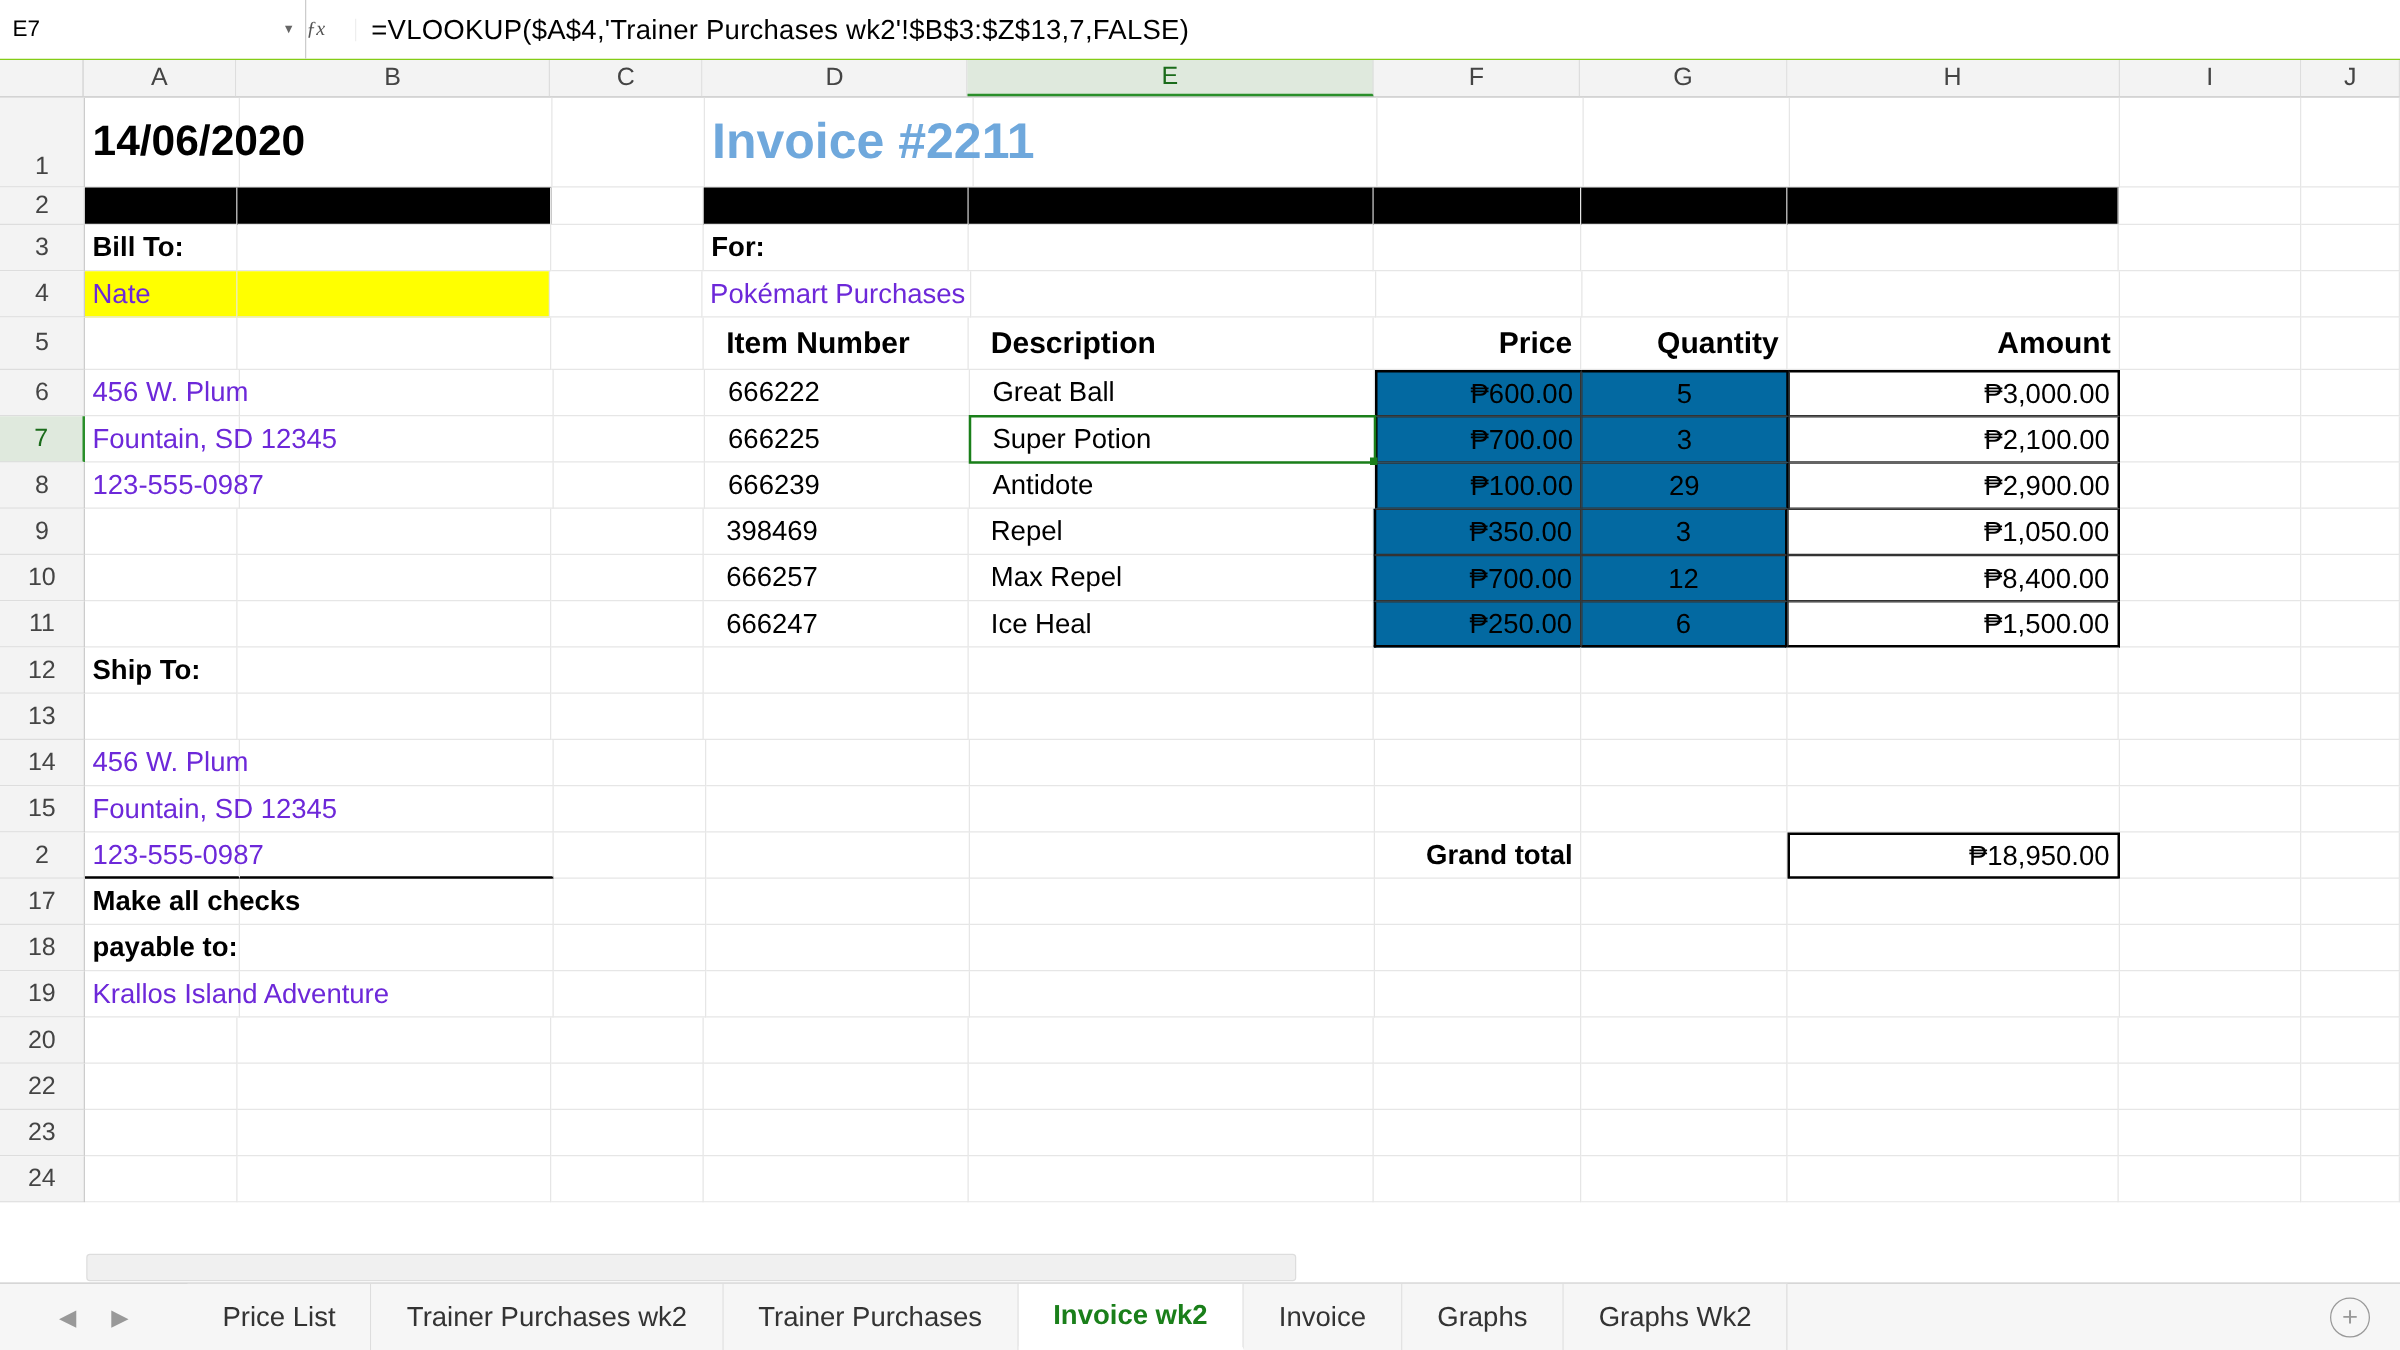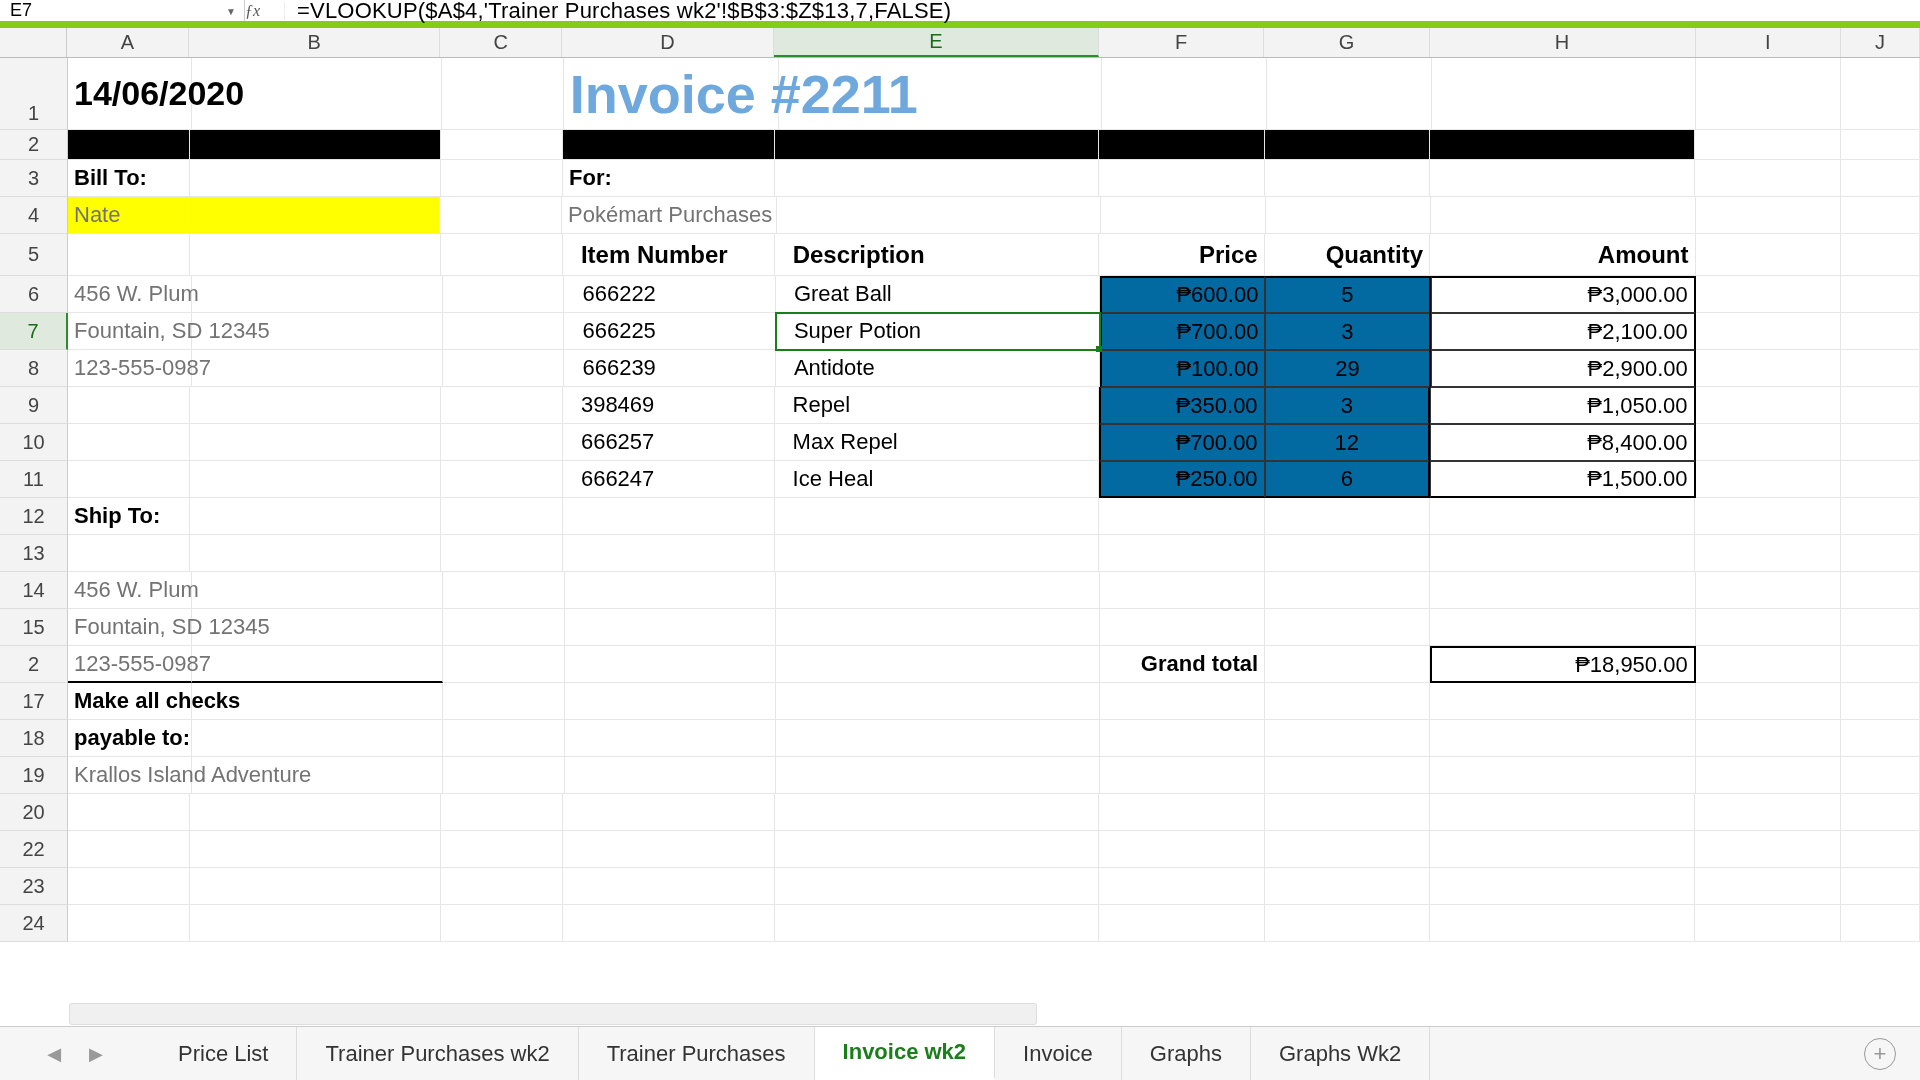--- a/index.html
+++ b/index.html
@@ -11,22 +11,22 @@
   overflow: hidden;
   width: 1920px;
   height: 1080px;
   position: relative;
 }
 
 
 .formula-bar {
   display: flex;
   align-items: center;
-  height: 28px;
-  border-bottom: 7px solid #84cc16;
+  height: 48px;
+  border-bottom: 1px solid #84cc16;
   background: #fff;
 }
 .name-box {
   width: 245px;
   height: 100%;
   border-right: 1px solid #ccc;
   padding: 0 10px;
   display: flex;
   align-items: center;
   font-size: 18px;
@@ -132,27 +132,27 @@
 .cI { width: 148px; }
 .cJ { width: 80px; }
 
 .row1 { height: 72px; }
 .row1 .cell { font-size: 34px; font-weight: bold; }
 .row-h.rh1 { font-size: 20px; display:flex; align-items:flex-end; justify-content:center; padding-bottom:4px;}
 
 .black-bar { background: #000; }
 .yellow { background: #ffff00; }
 
-.blue { color: #737373; }
+.blue { color: #6d28d9; }
 .bold { font-weight: bold; }
 .right { justify-content: flex-end; }
 .center { justify-content: center; }
 
 
-.inv-title { color: #6fa8dc; font-size: 54px; font-weight: bold; }
+.inv-title { color: #6fa8dc; font-size: 40px; font-weight: bold; }
 
 
 .tbl-head { font-weight: bold; font-size: 24px; }
 .price-box {
   background: #0369a1;
   border: 1px solid #333 !important;
 }
 .amount-box {
   border: 1px solid #333 !important;
 }

